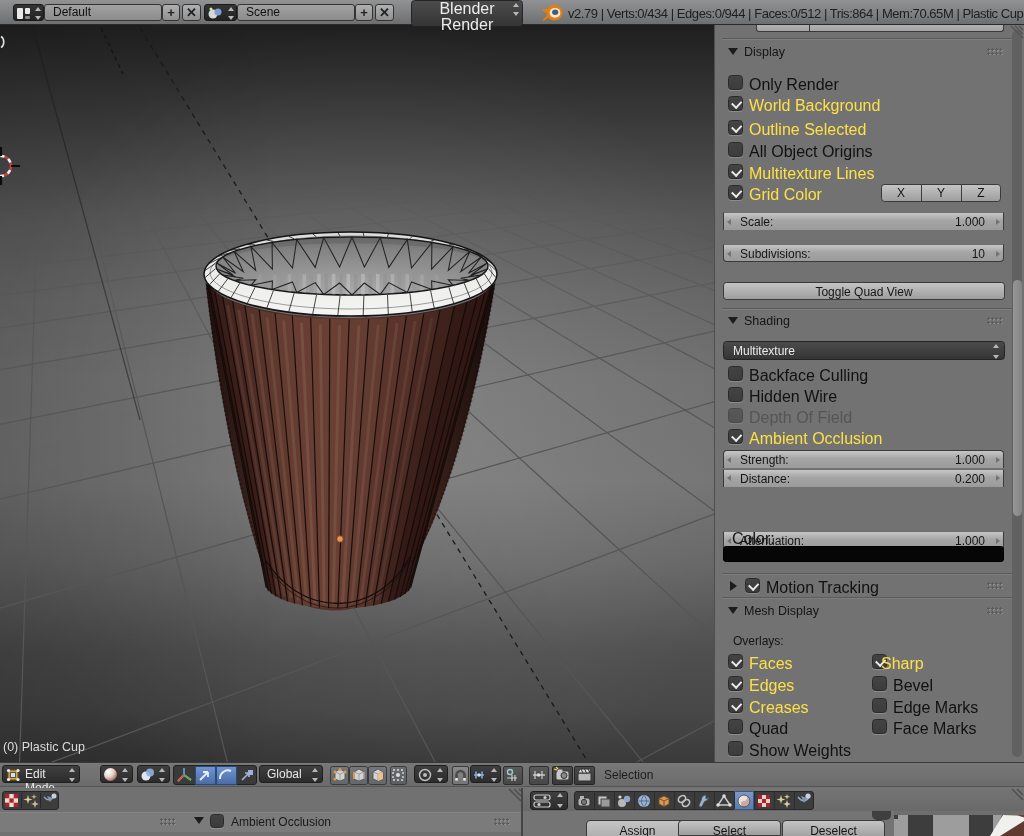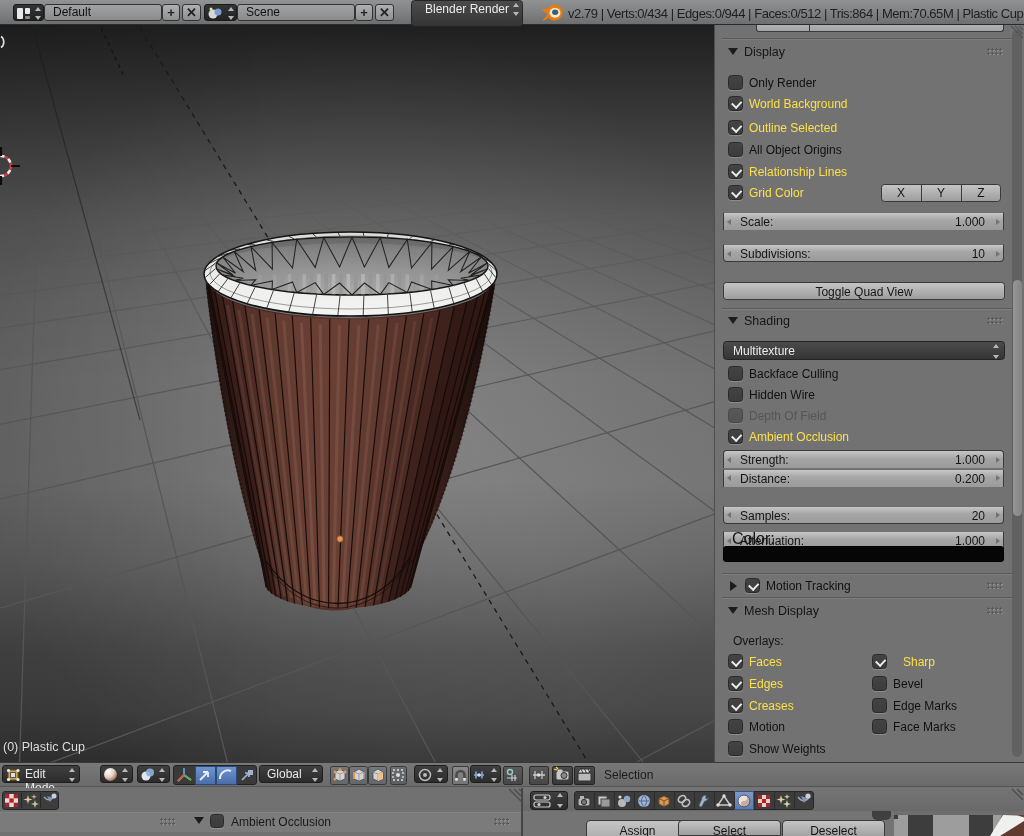--- a/index.html
+++ b/index.html
@@ -26,21 +26,21 @@
 .phead{position:absolute;left:14px;font-size:12.5px;color:#151515}
 .tri{position:absolute;width:0;height:0}
 .tri.d{border-left:5.5px solid transparent;border-right:5.5px solid transparent;border-top:7px solid #1c1c1c}
 .tri.r{border-top:5.5px solid transparent;border-bottom:5.5px solid transparent;border-left:7px solid #1c1c1c}
 .cb{position:absolute;width:15px;height:15px;border-radius:3.5px;
  background:linear-gradient(#434343,#3c3c3c);border:1px solid #2a2a2a;
  box-shadow:0 1px 0 rgba(255,255,255,0.18)}
 .cb.dim{opacity:0.55}
 .cb.on:before{content:"";position:absolute;left:3px;top:2.5px;width:7px;height:4.5px;
  border-left:2.2px solid #ececec;border-bottom:2.2px solid #ececec;transform:rotate(-47deg)}
-.cblab{position:absolute;font-size:12px;color:#111}
+.cblab{position:absolute;font-size:16px;color:#111}
 .cblab.w{color:#fde047}
 .cblab.dim{color:#555}
 .slider{position:absolute;left:8px;width:281px;height:18px;
  background:linear-gradient(#c6c6c6,#a5a5a5 45%,#9b9b9b);border-left:1px solid #3a3a3a;border-right:1px solid #3a3a3a;
  font-size:12px;color:#151515;line-height:17px}
 .slider .lab{position:absolute;left:16px;line-height:18px}
 .slider .val{position:absolute;right:18px;line-height:18px}
 .slider .la{position:absolute;left:3px;top:5.5px;width:0;height:0;border-top:3.5px solid transparent;border-bottom:3.5px solid transparent;border-right:4.5px solid #60606a;opacity:.75}
 .slider .ra{position:absolute;right:3px;top:5.5px;width:0;height:0;border-top:3.5px solid transparent;border-bottom:3.5px solid transparent;border-left:4.5px solid #60606a;opacity:.75}
 .btnlite{position:absolute;background:linear-gradient(#c4c4c4,#9e9e9e);border:1px solid #3a3a3a;border-radius:3.5px;
@@ -333,21 +333,21 @@
         <svg width="16" height="14" style="position:absolute;left:2px;top:1px">
           <circle cx="6" cy="8" r="4.5" fill="#d8d8d8"></circle>
           <circle cx="11" cy="6" r="3.5" fill="#7d9fd0"></circle>
           <circle cx="4" cy="3" r="1.5" fill="#e0e89a"></circle>
         </svg>
         <div class="updn" style="right:0;top:0;height:17px"></div>
       </div>
       <div class="litefield" style="left:237px;width:118px">Scene</div>
       <div class="litebtn" style="left:355px">+</div>
       <div class="litebtn" style="left:375px;width:19px">✕</div>
-      <div class="ddark" style="left:411px;width:112px;height:27px;line-height:16px;text-align:center;font-size:12px">Blender Render<div class="updn" style="right:1px;top:0;height:17px"></div></div>
+      <div class="ddark" style="left:411px;width:112px;height:27px;line-height:16px;text-align:center;font-size:16px">Blender Render<div class="updn" style="right:1px;top:0;height:17px"></div></div>
       <svg class="abs" style="left:541px;top:3px" width="23" height="20" viewBox="0 0 23 20">
 <path d="M10.5 2.2 C14 0.8 18.6 2.2 20.6 5.6 C22.6 9.2 21.6 13.6 18.2 16 C14.9 18.3 10.2 17.8 7.6 14.8 C6.3 13.3 5.8 11.9 5.7 10.3 L1.8 7.4 C1.1 6.8 1.3 6.1 2.2 6.0 L6.9 5.7 C7.7 4.2 8.9 3.0 10.5 2.2 Z" fill="#e87d0d"></path>
 <path d="M2.0 16.5 L8.0 10.2 L10.5 12.4 L3.2 17.4 C2.2 18 1.4 17.2 2.0 16.5 Z" fill="#e87d0d"></path>
 <ellipse cx="14" cy="9.8" rx="5.4" ry="4.9" fill="#f4e9d8"></ellipse>
 <ellipse cx="14.2" cy="9.3" rx="3.1" ry="2.7" fill="#3e5e77"></ellipse>
 </svg>
       <div class="stats" style="left:568px">v2.79 | Verts:0/434 | Edges:0/944 | Faces:0/512 | Tris:864 | Mem:70.65M | Plastic Cup</div>
     </div>
 <div id="npanel">
       <div class="abs" style="left:41px;top:0;width:248px;height:7px;background:linear-gradient(#b2b2b2,#a4a4a4);border:1px solid #3a3a3a;border-top:none;border-radius:0 0 3px 3px"></div>
@@ -358,21 +358,21 @@
       <div class="dots" style="left:272px;top:23px"></div>
       <div class="cb" style="left:13px;top:50px"></div>
       <div class="cblab " style="left:34px;top:51px">Only Render</div>
       <div class="cb on" style="left:13px;top:71px"></div>
       <div class="cblab w" style="left:34px;top:72px">World Background</div>
       <div class="cb on" style="left:13px;top:95px"></div>
       <div class="cblab w" style="left:34px;top:96px">Outline Selected</div>
       <div class="cb" style="left:13px;top:117px"></div>
       <div class="cblab " style="left:34px;top:118px">All Object Origins</div>
       <div class="cb on" style="left:13px;top:139px"></div>
-      <div class="cblab w" style="left:34px;top:140px">Relationship Lines</div>
+      <div class="cblab w" style="left:34px;top:140px">Multitexture Lines</div>
       <div class="cb on" style="left:13px;top:160px"></div>
       <div class="cblab w" style="left:34px;top:161px">Grid Color</div>
       <div class="btnlite" style="left:166px;top:159px;width:120px;height:18px"></div>
       <div class="abs" style="left:166px;top:159px;width:40px;height:18px;font-size:12px;color:#151515;text-align:center;line-height:18px">X</div>
       <div class="abs" style="left:206px;top:159px;width:40px;height:18px;font-size:12px;color:#151515;text-align:center;line-height:18px">Y</div>
       <div class="abs" style="left:246px;top:159px;width:40px;height:18px;font-size:12px;color:#151515;text-align:center;line-height:18px">Z</div>
       <div class="abs" style="left:206px;top:159px;width:1px;height:18px;background:#3a3a3a"></div>
       <div class="abs" style="left:246px;top:159px;width:1px;height:18px;background:#3a3a3a"></div>
       <div class="slider" style="top:187px;border-top:1px solid #6f6f6f;">
         <div class="la"></div>
@@ -411,50 +411,44 @@
         <div class="lab">Distance:</div>
         <div class="val">0.200</div>
         <div class="ra"></div>
       </div>
       <div class="slider" style="top:462px;border-top:1px solid #6f6f6f;margin-top:44px;">
         <div class="la"></div>
         <div class="lab">Attenuation:</div>
         <div class="val">1.000</div>
         <div class="ra"></div>
       </div>
-      <div class="slider" style="top:480.5px;border-bottom-left-radius:4px;border-bottom-right-radius:4px;border-bottom:1px solid #3a3a3a;border-top:1px solid #6f6f6f;">
-        <div class="la"></div>
-        <div class="lab">Samples:</div>
-        <div class="val">20</div>
-        <div class="ra"></div>
-      </div>
       <div class="abs" style="left:17px;top:505px;font-size:16px;color:#151515">Color:</div>
       <div class="abs" style="left:8px;top:521px;width:281px;height:16px;background:#060606;border-radius:3px;border:1px solid #000"></div>
       <div class="sep" style="top:548px"></div>
       <div class="tri r" style="left:15px;top:556px"></div>
       <div class="cb on" style="left:30px;top:553px"></div>
       <div class="cblab " style="left:51px;top:554px">Motion Tracking</div>
       <div class="dots" style="left:272px;top:557px"></div>
       <div class="sep" style="top:572px"></div>
       <div class="tri d" style="left:13px;top:582px"></div>
       <div class="phead" style="left:29px;top:579px">Mesh Display</div>
       <div class="dots" style="left:272px;top:582px"></div>
       <div class="abs" style="left:18px;top:609px;font-size:12px;color:#151515">Overlays:</div>
       <div class="cb on" style="left:13px;top:629px"></div>
       <div class="cblab w" style="left:34px;top:630px">Faces</div>
       <div class="cb on" style="left:13px;top:651px"></div>
       <div class="cblab w" style="left:34px;top:652px">Edges</div>
       <div class="cb on" style="left:13px;top:673px"></div>
       <div class="cblab w" style="left:34px;top:674px">Creases</div>
       <div class="cb" style="left:13px;top:694px"></div>
-      <div class="cblab " style="left:34px;top:695px">Motion</div>
+      <div class="cblab " style="left:34px;top:695px">Quad</div>
       <div class="cb" style="left:13px;top:716px"></div>
       <div class="cblab " style="left:34px;top:717px">Show Weights</div>
       <div class="cb on" style="left:157px;top:629px"></div>
-      <div class="cblab w" style="left:188px;top:630px">Sharp</div>
+      <div class="cblab w" style="left:166px;top:630px">Sharp</div>
       <div class="cb" style="left:157px;top:651px"></div>
       <div class="cblab " style="left:178px;top:652px">Bevel</div>
       <div class="cb" style="left:157px;top:673px"></div>
       <div class="cblab " style="left:178px;top:674px">Edge Marks</div>
       <div class="cb" style="left:157px;top:694px"></div>
       <div class="cblab " style="left:178px;top:695px">Face Marks</div>
       <div class="scroll" style="left:297px;top:5px;width:10px;height:727px;background:#616161"></div>
       <div class="scroll" style="left:297.5px;top:255px;width:9px;height:236px;background:linear-gradient(90deg,#969696,#858585)"></div>
       <svg class="abs" style="right:0;top:0" width="15" height="15">
         <path d="M6 1 L14 9 M10 1 L14 5 M2 1 L14 13" stroke="#565656" stroke-width="1.4" fill="none"></path>

